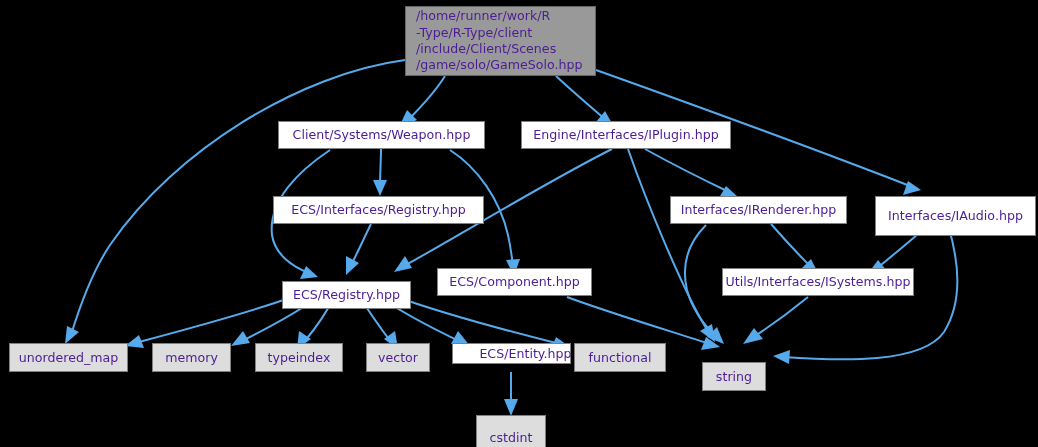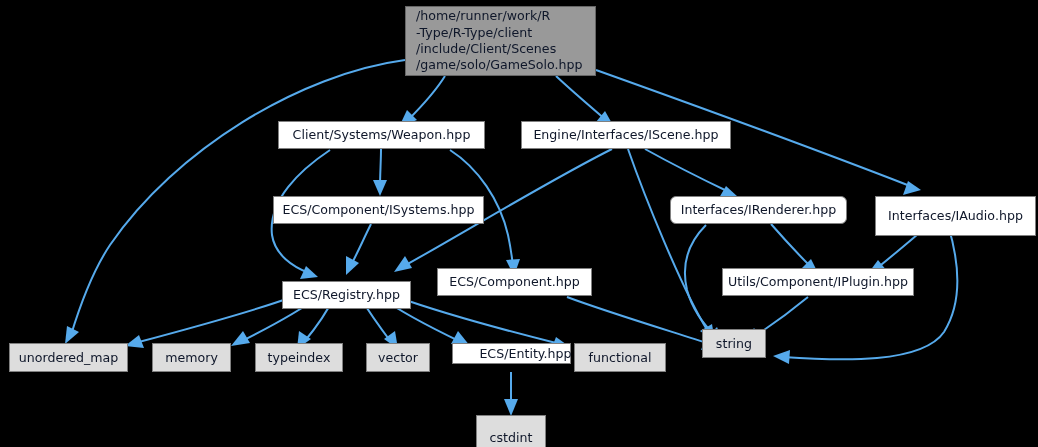--- a/index.html
+++ b/index.html
@@ -22,21 +22,21 @@
     width: 1038px;
     height: 447px;
   }
   .gnode {
     position: absolute;
     box-sizing: border-box;
     display: flex;
     align-items: center;
     justify-content: center;
     text-align: center;
-    color: #0f172a;
+    color: #4c1d95;
     font-size: 12.6px;
     line-height: 15.5px;
     letter-spacing: 0.02px;
     white-space: pre-line;
     z-index: 3;
   }
   .gnode.white {
     background: #ffffff;
     border: 1px solid #808080;
   }
@@ -191,43 +191,43 @@
 
   </svg>
 
   <div class="gnode root" style="left:405px; top:6px; width:191px; height:70px;">/home/runner/work/R
 -Type/R-Type/client
 /include/Client/Scenes
 /game/solo/GameSolo.hpp</div>
 
   <div class="gnode white" style="left:278px; top:121px; width:207px; height:28px;">Client/Systems/Weapon.hpp</div>
 
-  <div class="gnode white" style="left:521px; top:121px; width:210px; height:28px;">Engine/Interfaces/IScene.hpp</div>
-
-  <div class="gnode white" style="left:273px; top:196px; width:211px; height:28px;">ECS/Component/ISystems.hpp</div>
-
-  <div class="gnode white" style="left:670px; top:196px; width:177px; height:28px;border-radius:6px;">Interfaces/IRenderer.hpp</div>
+  <div class="gnode white" style="left:521px; top:121px; width:210px; height:28px;">Engine/Interfaces/IPlugin.hpp</div>
+
+  <div class="gnode white" style="left:273px; top:196px; width:211px; height:28px;">ECS/Interfaces/Registry.hpp</div>
+
+  <div class="gnode white" style="left:670px; top:196px; width:177px; height:28px;">Interfaces/IRenderer.hpp</div>
 
   <div class="gnode white" style="left:875px; top:196px; width:161px; height:40px;">Interfaces/IAudio.hpp</div>
 
   <div class="gnode white" style="left:282px; top:268px; width:129px; height:28px;margin-top:13px;">ECS/Registry.hpp</div>
 
   <div class="gnode white" style="left:437px; top:268px; width:155px; height:28px;">ECS/Component.hpp</div>
 
-  <div class="gnode white" style="left:722px; top:268px; width:192px; height:28px;">Utils/Component/IPlugin.hpp</div>
+  <div class="gnode white" style="left:722px; top:268px; width:192px; height:28px;">Utils/Interfaces/ISystems.hpp</div>
 
   <div class="gnode sys" style="left:9px; top:343px; width:119px; height:29px;">unordered_map</div>
 
   <div class="gnode sys" style="left:152px; top:343px; width:79px; height:29px;">memory</div>
 
   <div class="gnode sys" style="left:255px; top:343px; width:88px; height:29px;">typeindex</div>
 
   <div class="gnode sys" style="left:366px; top:343px; width:64px; height:29px;">vector</div>
 
   <div class="gnode white" style="left:452px; top:343px; width:119px; height:21px;padding-left:28px;">ECS/Entity.hpp</div>
 
   <div class="gnode sys" style="left:574px; top:343px; width:92px; height:29px;">functional</div>
 
-  <div class="gnode sys" style="left:702px; top:329px; width:64px; height:29px;">string</div>
+  <div class="gnode sys" style="left:702px; top:362px; width:64px; height:29px;">string</div>
 
   <div class="gnode sys" style="left:476px; top:415px; width:70px; height:46px;">cstdint</div>
 
 </div>
 
 </body></html>

